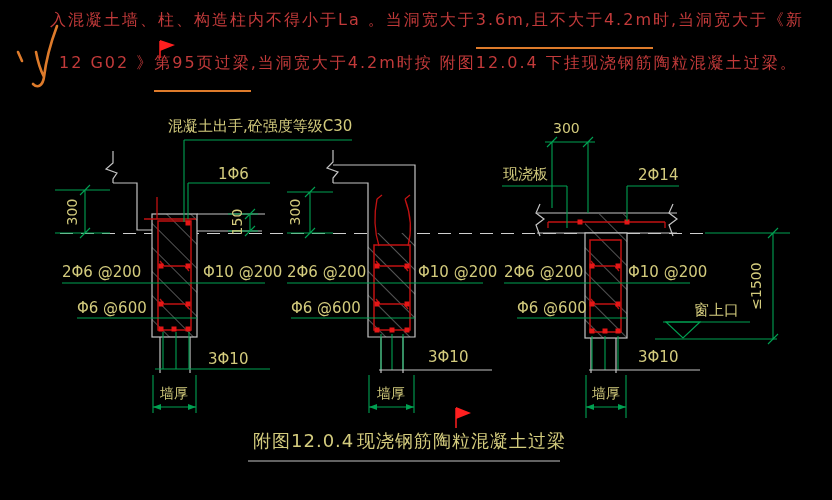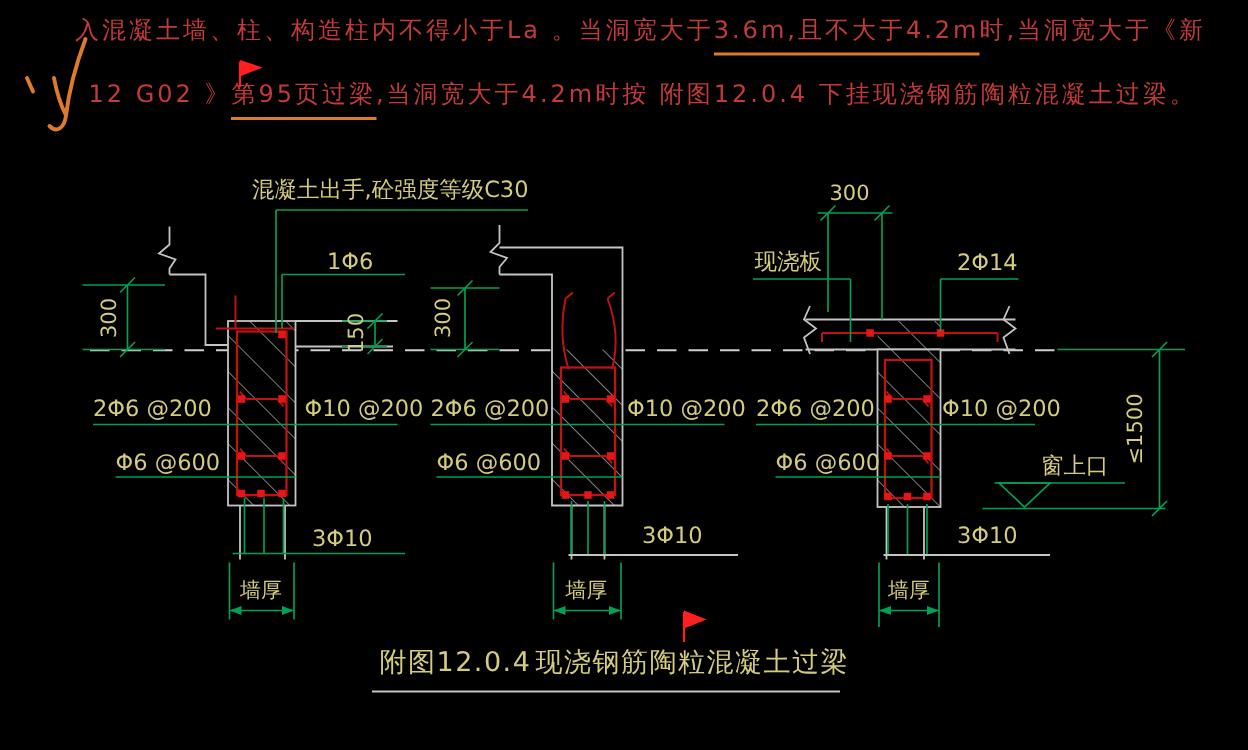--- a/index.html
+++ b/index.html
@@ -1,19 +1,19 @@
 <!DOCTYPE html>
 <html><head>
 <meta charset="utf-8">
 <style>
   html,body{margin:0;padding:0;background:#000;}
   .stage{position:relative;width:832px;height:500px;background:#000;overflow:hidden;
          font-family:"DejaVu Sans",sans-serif;}
   .hdr-line{position:absolute;color:#c23a3a;font-size:16px;letter-spacing:2px;white-space:nowrap;}
-  .hdr-line .und{border-bottom:2px solid #de7b2b;padding-bottom:6px;}
+  .hdr-line .und{border-bottom:2px solid #de7b2b;padding-bottom:18px;}
   svg{position:absolute;left:0;top:0;}
   .w{stroke:#c4c4c4;stroke-width:1.2;fill:none;}
   .dash{stroke:#cfcfcf;stroke-dasharray:13 8;stroke-width:1.2;fill:none;}
   .g{stroke:#00a152;stroke-width:1.1;fill:none;}
   .ga{fill:#00a152;stroke:none;}
   .r{stroke:#c11212;stroke-width:1.3;fill:none;}
   .stir{fill:none;stroke:#c11212;stroke-width:1.5;}
   .bar{fill:#e51616;stroke:none;}
   .beam-bg{fill:#000;stroke:none;}
   .hatch{fill:url(#hatchP);stroke:none;}

